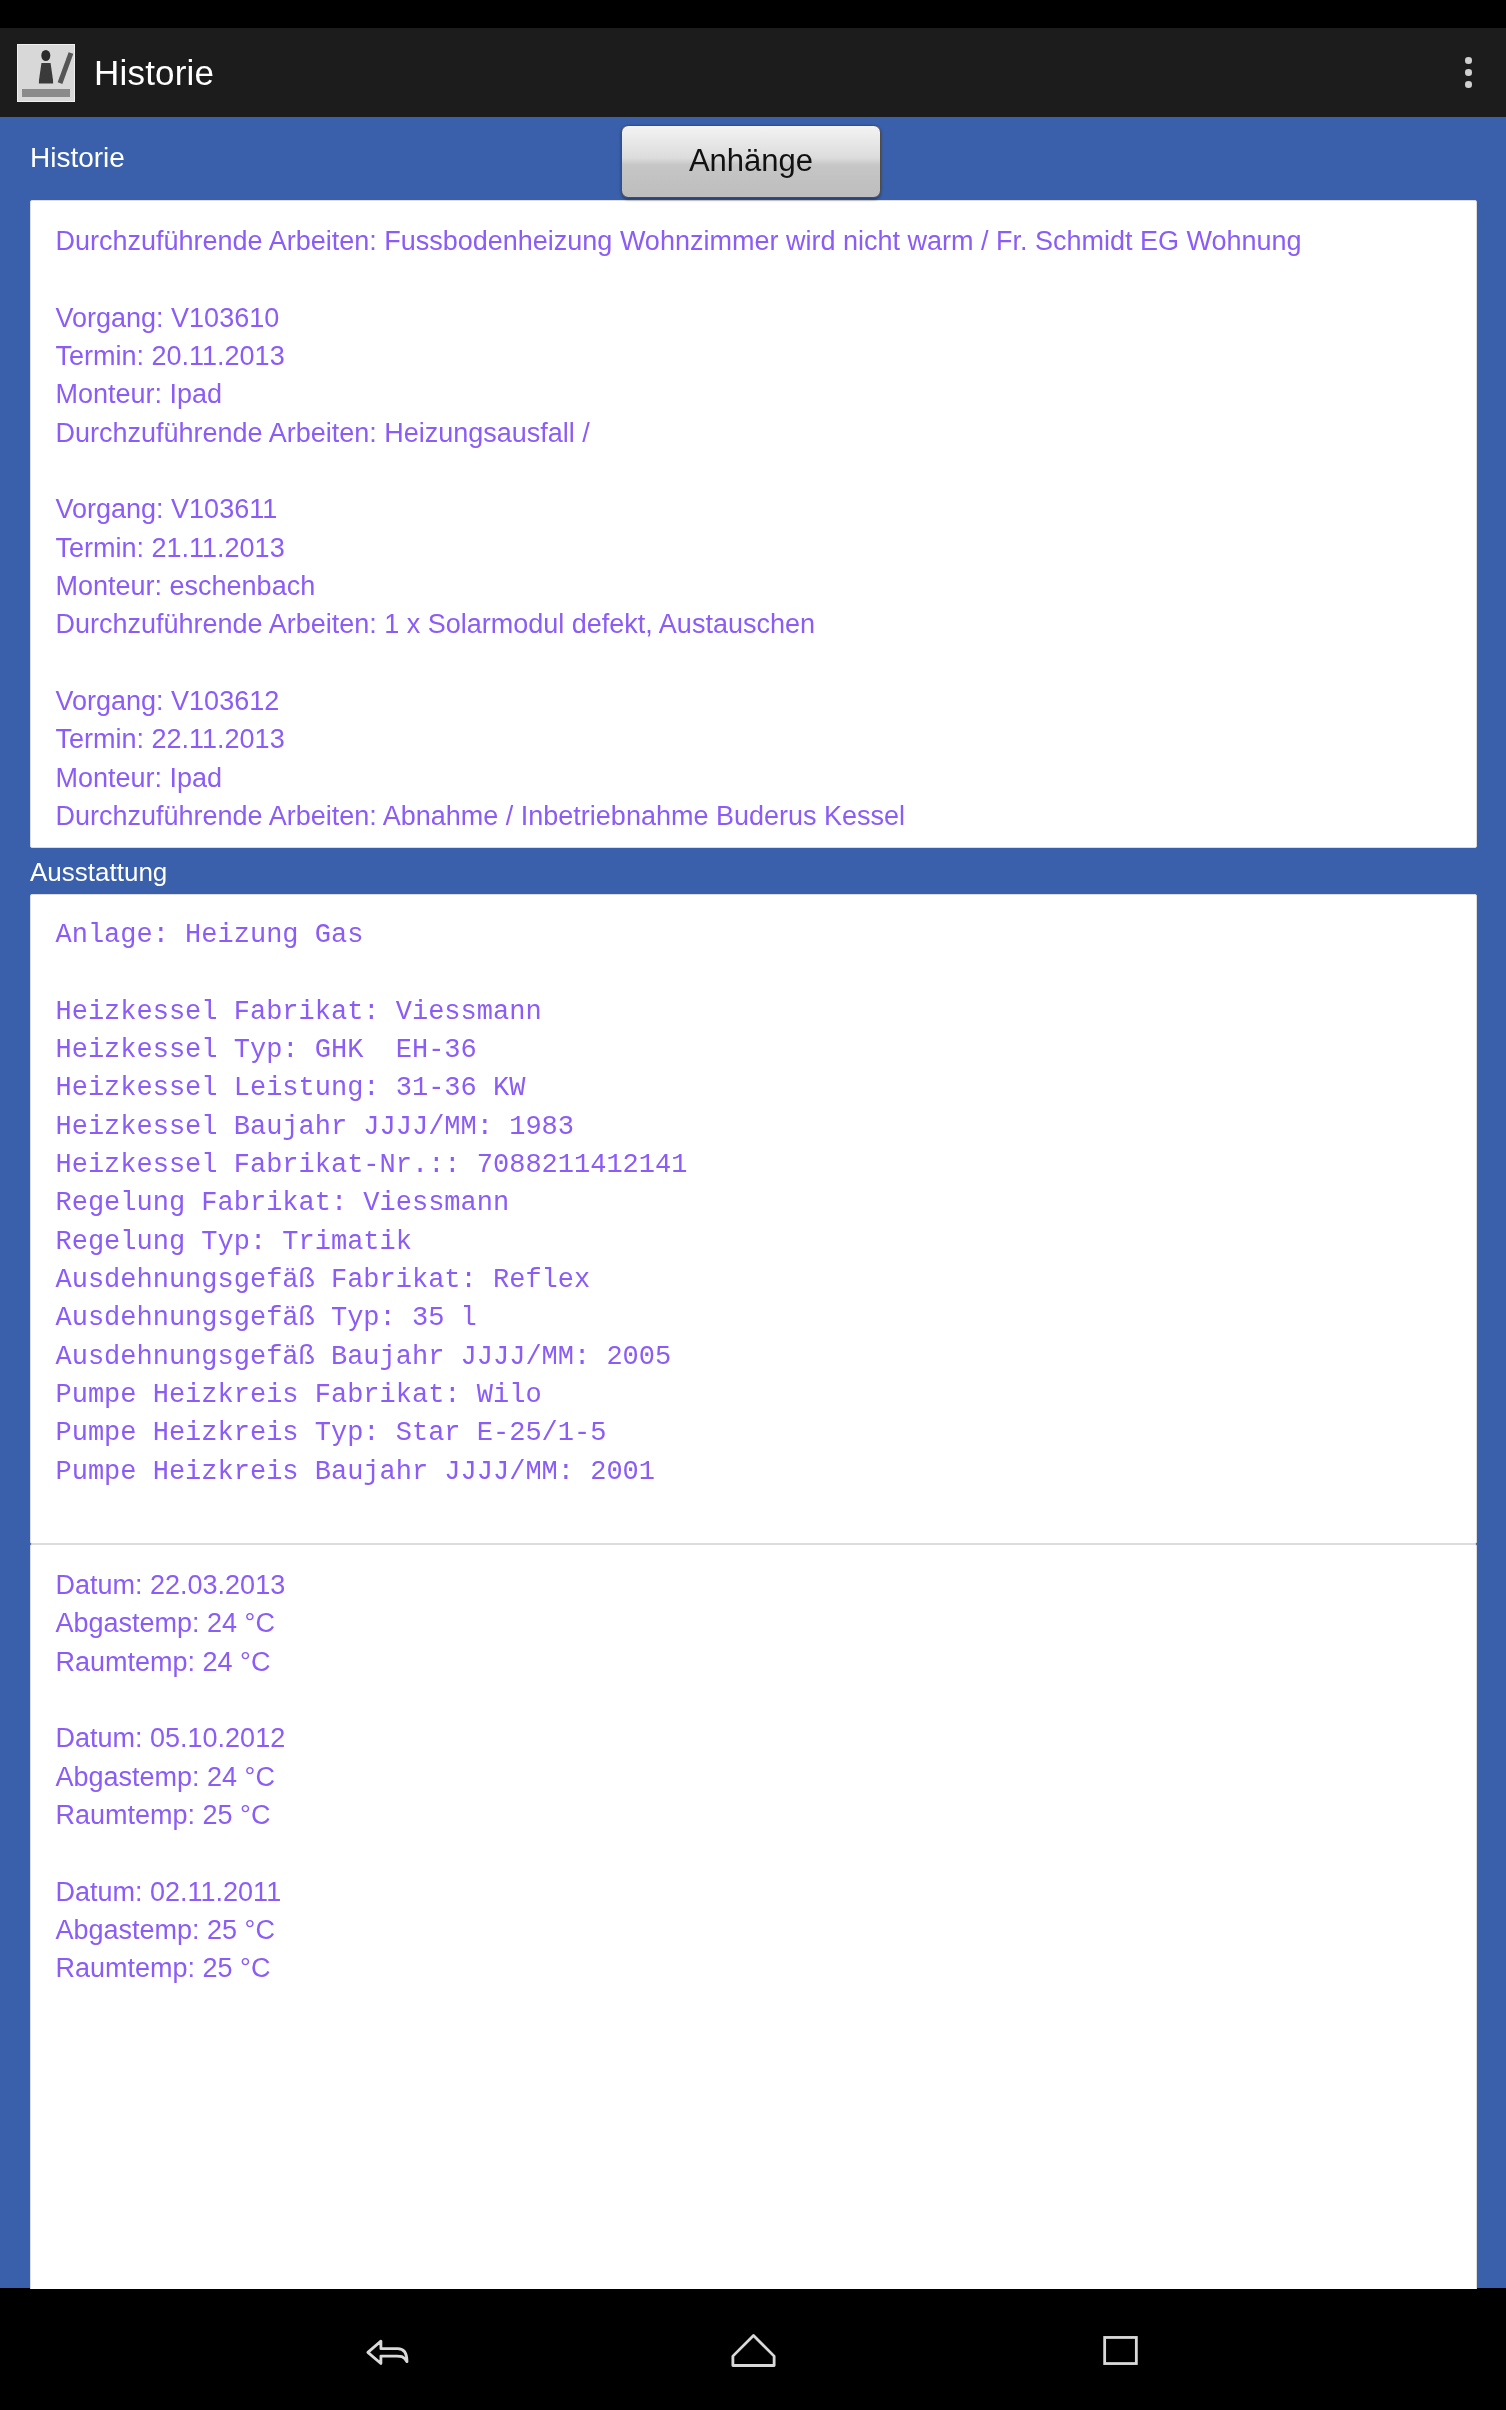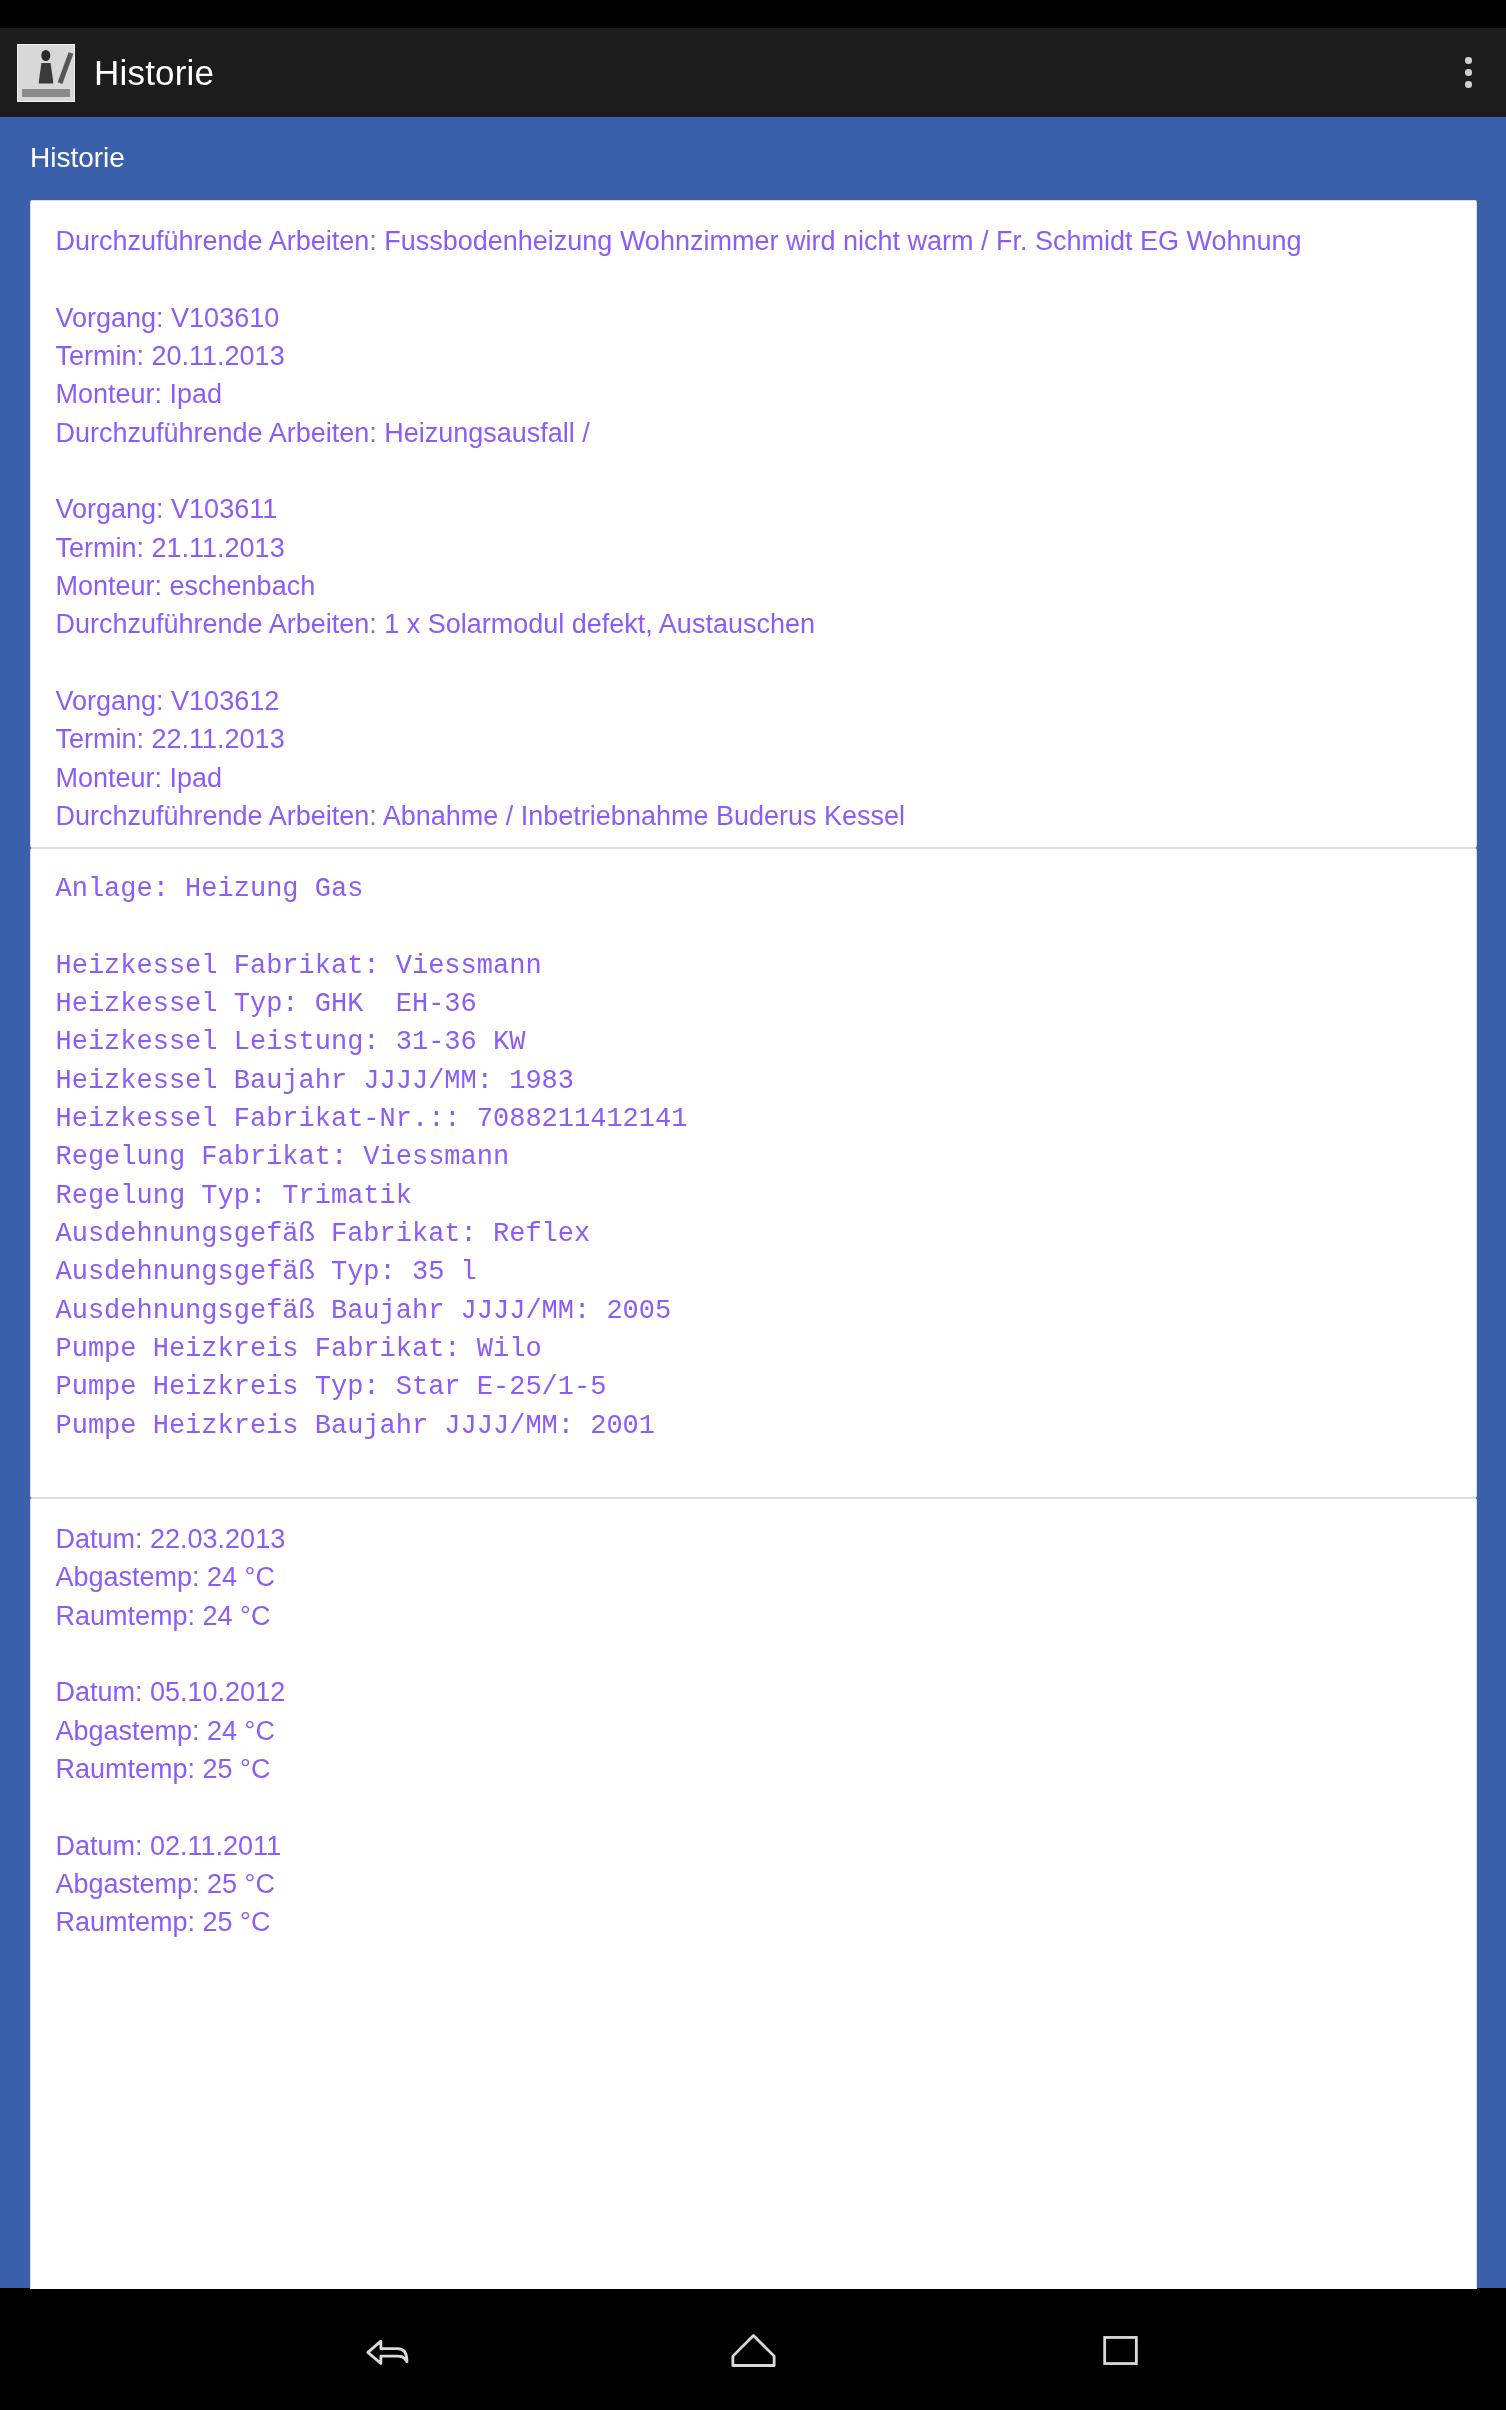--- a/index.html
+++ b/index.html
@@ -191,20 +191,21 @@
       <i></i>
         <i></i>
         <i></i>
     </div>
   </div>
 
   <div class="content">
 
     <div class="header-row">
       <div class="section-label label-historie">Historie</div>
+      <button class="attach-btn">Anhänge</button>
     </div>
 
     <div class="panel panel-historie">Durchzuführende Arbeiten: Fussbodenheizung Wohnzimmer wird nicht warm / Fr. Schmidt EG Wohnung
 
 Vorgang: V103610
 Termin: 20.11.2013
 Monteur: Ipad
 Durchzuführende Arbeiten: Heizungsausfall /
 
 Vorgang: V103611
@@ -215,20 +216,21 @@
 Vorgang: V103612
 Termin: 22.11.2013
 Monteur: Ipad
 Durchzuführende Arbeiten: Abnahme / Inbetriebnahme Buderus Kessel
 
 Vorgang: V103614
 Termin: 02.12.2013
 Monteur: Ipad
 Durchzuführende Arbeiten:</div>
 
+    <div class="sub-label">Ausstattung</div>
     <div class="panel panel-ausstattung">Anlage: Heizung Gas
 
 Heizkessel Fabrikat: Viessmann
 Heizkessel Typ: GHK  EH-36
 Heizkessel Leistung: 31-36 KW
 Heizkessel Baujahr JJJJ/MM: 1983
 Heizkessel Fabrikat-Nr.:: 7088211412141
 Regelung Fabrikat: Viessmann
 Regelung Typ: Trimatik
 Ausdehnungsgefäß Fabrikat: Reflex

